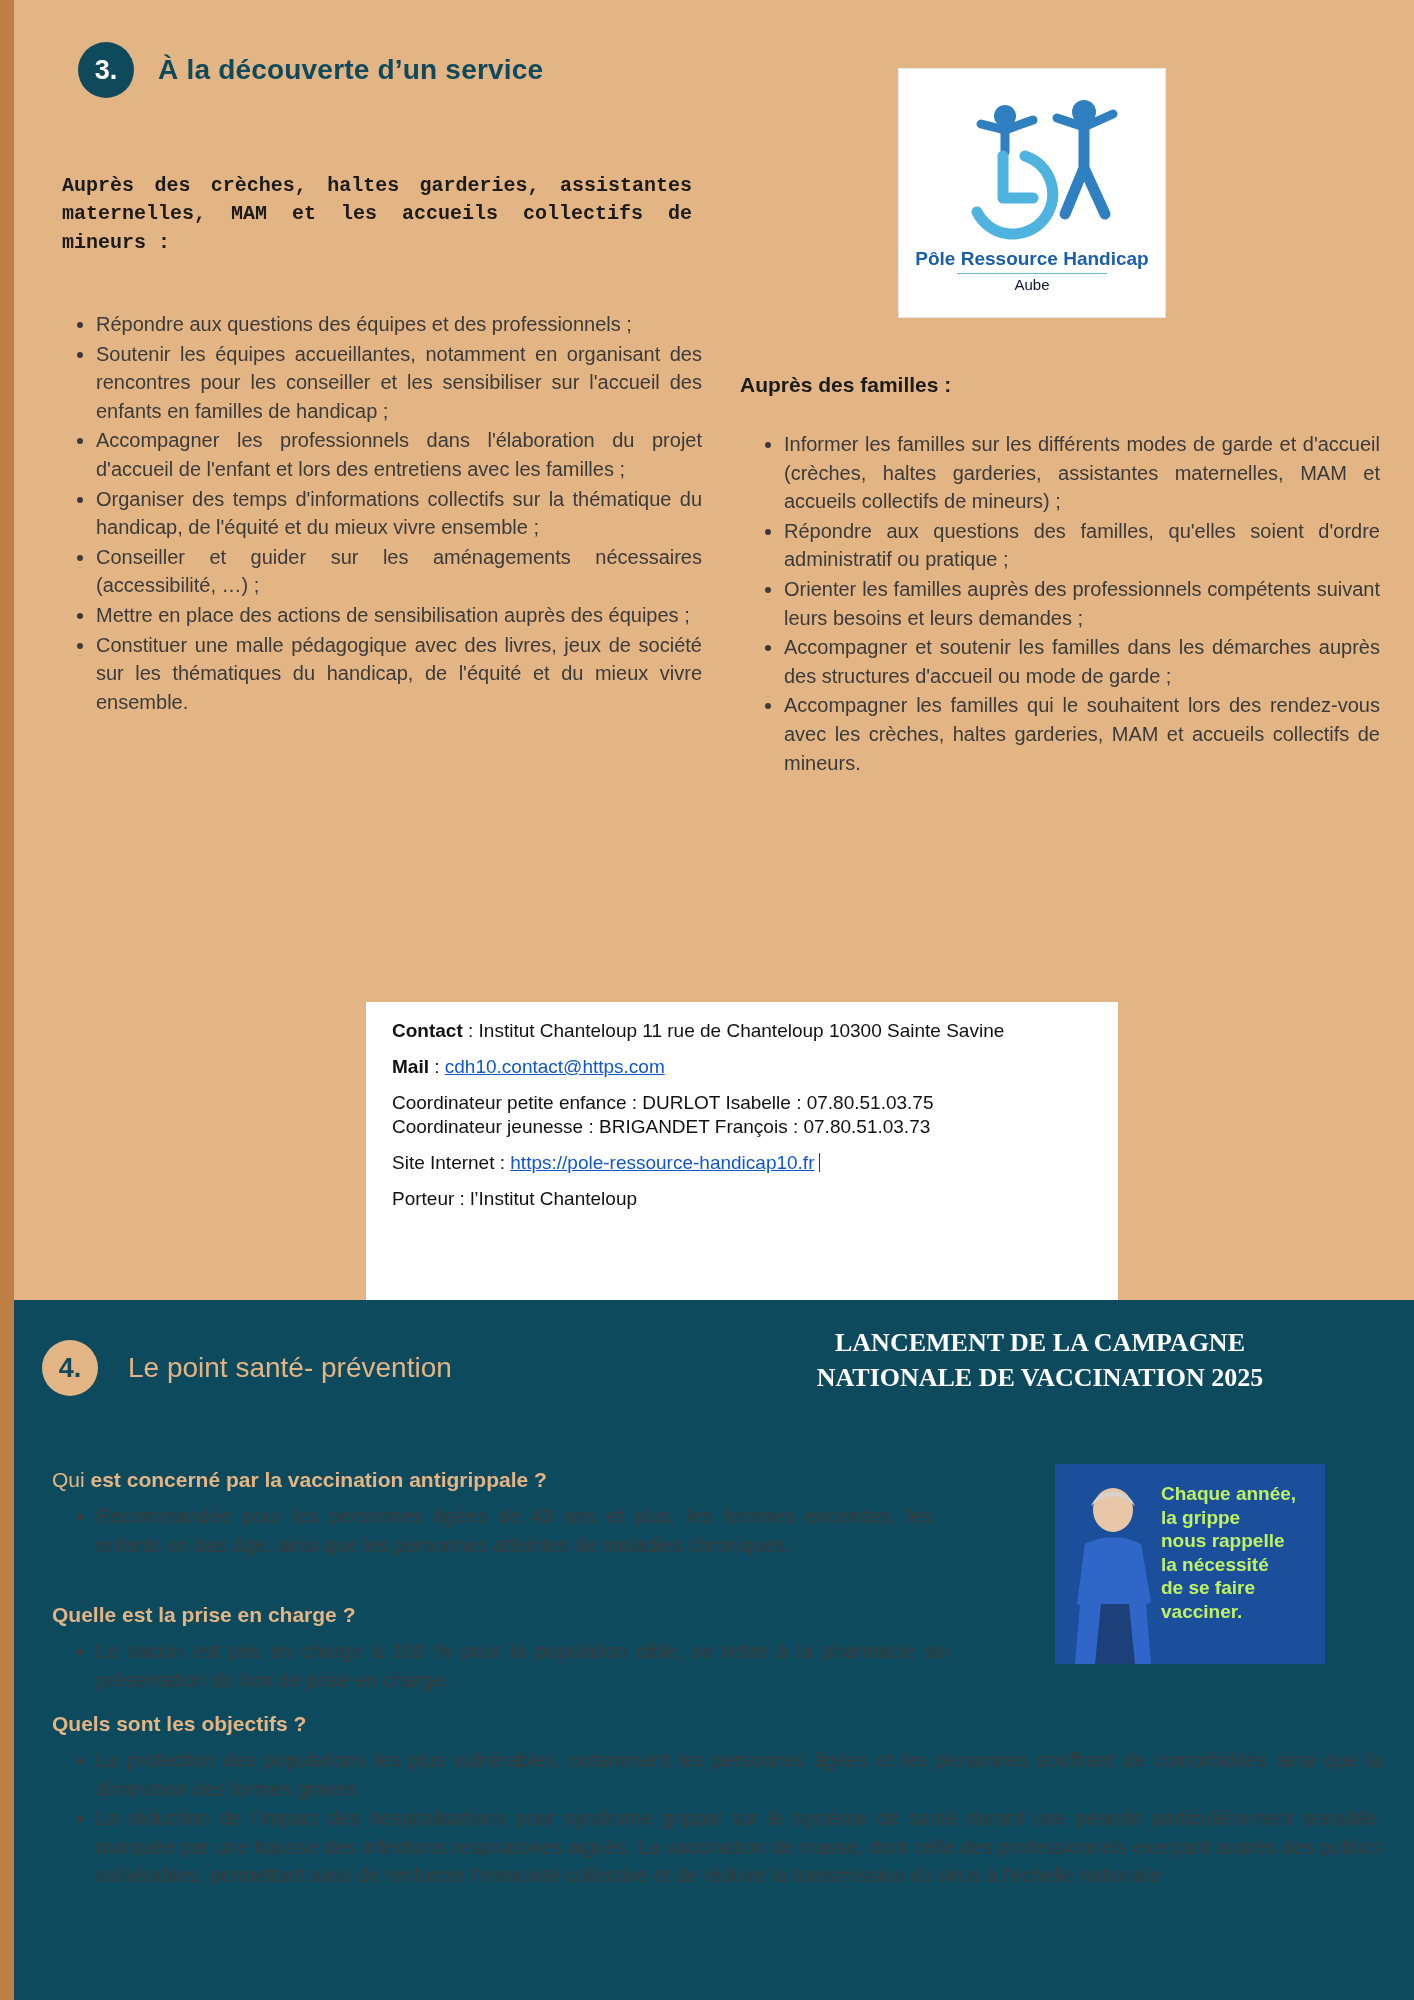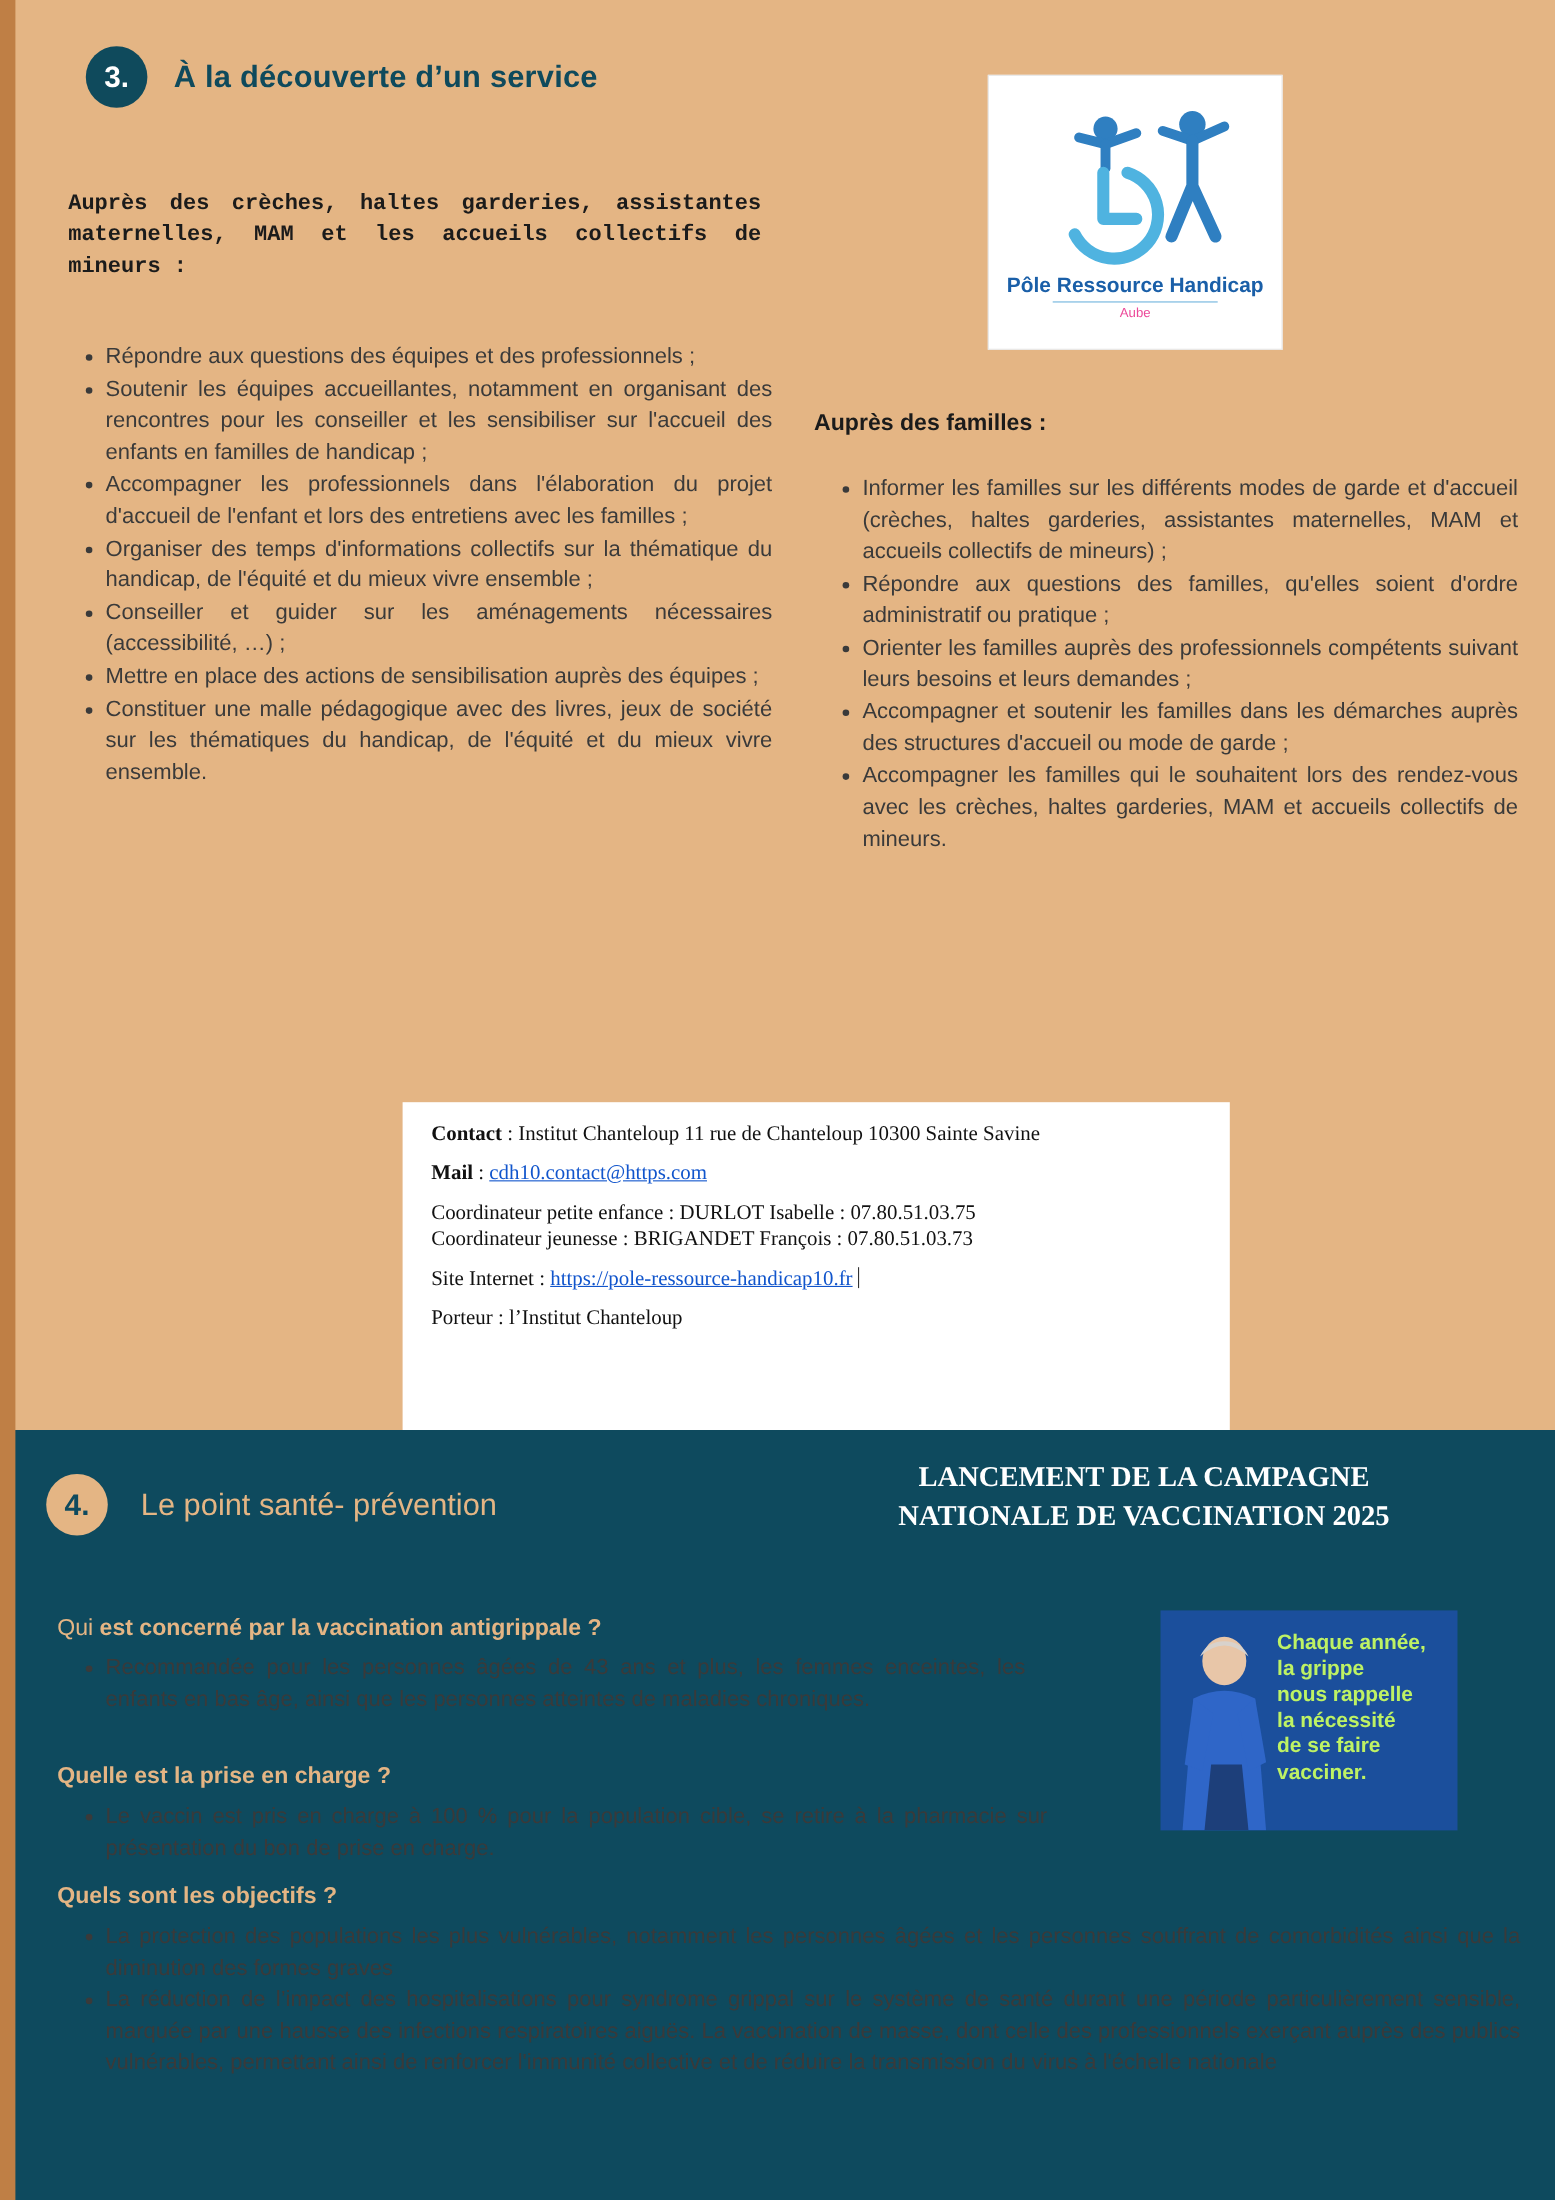--- a/index.html
+++ b/index.html
@@ -54,28 +54,28 @@
   .right-list { position:absolute; left:740px; top:430px; width:640px; }
   .right-list li { font-size:21px; }
 
   
   .logo-box {
     position:absolute; left:898px; top:68px; width:268px; height:250px;
     background:#ffffff; border:1px solid #e7e7e7;
     display:flex; flex-direction:column; align-items:center; justify-content:center;
   }
   .logo-cap { font-size:19px; color:#1a5fa8; font-weight:bold; margin-top:4px; }
-  .logo-sub { font-size:12px; color:#ec4899; }
+  .logo-sub { font-size:15px; color:#0f172a; }
   .logo-rule { width:150px; height:1px; background:#6fb4dd; margin:3px 0 2px; }
 
   
   .contact-card {
     position:absolute; left:366px; top:1002px; width:752px; height:340px;
     background:#ffffff;
-    font-family:Liberation Serif, serif;
+    font-family:Liberation Sans, sans-serif;
     padding:18px 26px 16px 26px;
   }
   .contact-card p { margin:0 0 14px 0; font-size:19px; color:#111; }
   .contact-card .tight { margin-bottom:2px; }
   .contact-card b { font-weight:bold; }
   .link { color:#1155cc; text-decoration:underline; }
   .caret { display:inline-block; width:1px; height:19px; background:#333; vertical-align:-3px; margin-left:5px; }
 
   
   .teal-section {

